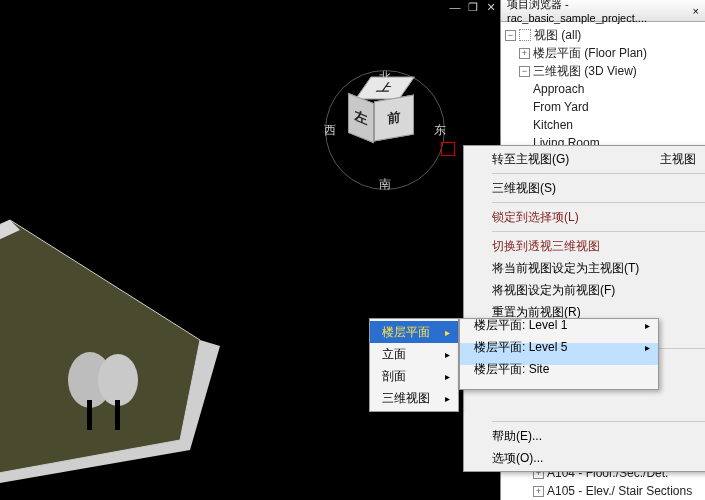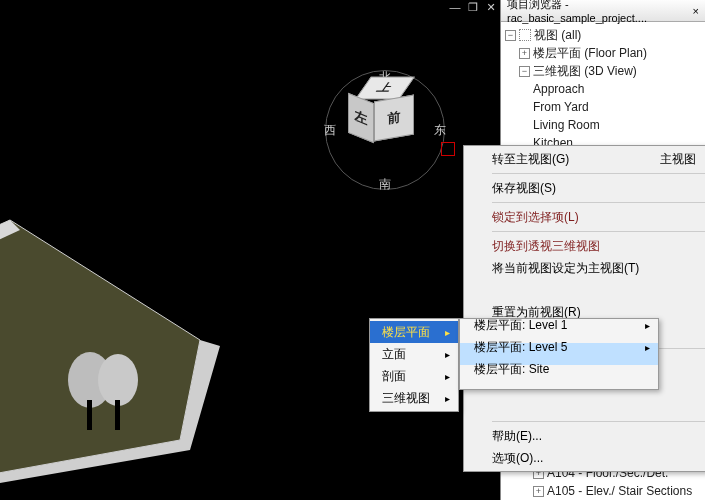--- a/index.html
+++ b/index.html
@@ -149,24 +149,24 @@
       <span class="exp">−</span>
       <span>三维视图 (3D View)</span>
     </div>
     <div class="tree-row ind2">
         <span>Approach</span>
       </div>
     <div class="tree-row ind2">
         <span>From Yard</span>
       </div>
     <div class="tree-row ind2">
+        <span>Kitchen</span>
+      </div>
+    <div class="tree-row ind2">
         <span>Living Room</span>
-      </div>
-    <div class="tree-row ind2">
-        <span>Kitchen</span>
       </div>
 
     <div style="height:258px"></div>
 
     <div class="tree-row ind2" style="color:#777">
         <span>A101 - Site Plan</span>
       </div>
     <div class="tree-row ind2">
         <span class="exp">+</span>
         <span>A102 - Plans</span>
@@ -187,34 +187,35 @@
   </div>
 </div>
 
 <div class="ctx-menu">
   <div class="menu-row">
     <span>转至主视图(G)</span>
     <span class="menu-far">主视图</span>
   </div>
   <div class="menu-sep"></div>
   <div class="menu-row">
-      <span>保存视图(S)</span>
+      <span>三维视图(S)</span>
     </div>
   <div class="menu-sep"></div>
   <div class="menu-row disabled">
       <span>锁定到选择项(L)</span>
     </div>
   <div class="menu-sep"></div>
   <div class="menu-row disabled">
       <span>切换到透视三维视图</span>
     </div>
   <div class="menu-row">
       <span>将当前视图设定为主视图(T)</span>
     </div>
   <div class="menu-row">
+      <span>将视图设定为前视图(F)</span>
       <span class="arrow">▸</span>
     </div>
   <div class="menu-row">
       <span>重置为前视图(R)</span>
     </div>
   <div class="menu-row">
       <span class="check">✓</span>
       <span>显示指南针(C)</span>
     </div>
   <div class="menu-sep"></div>

